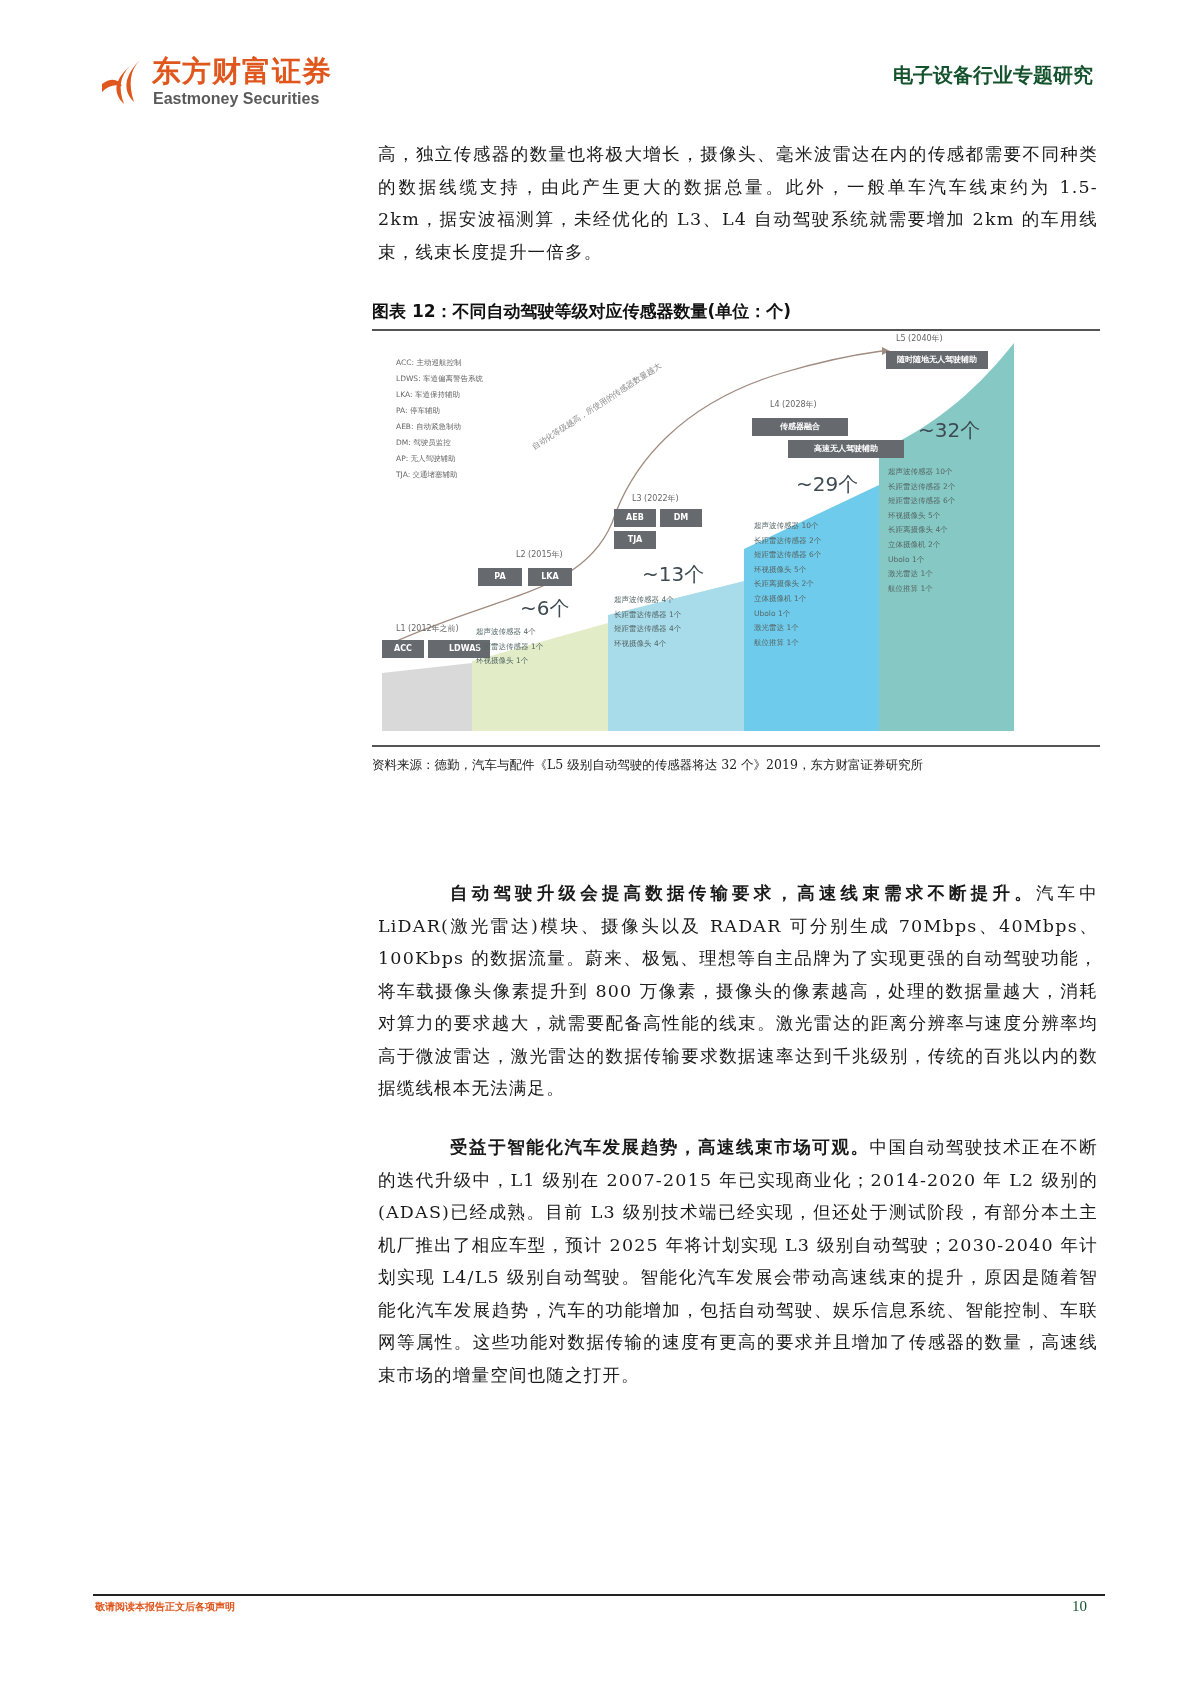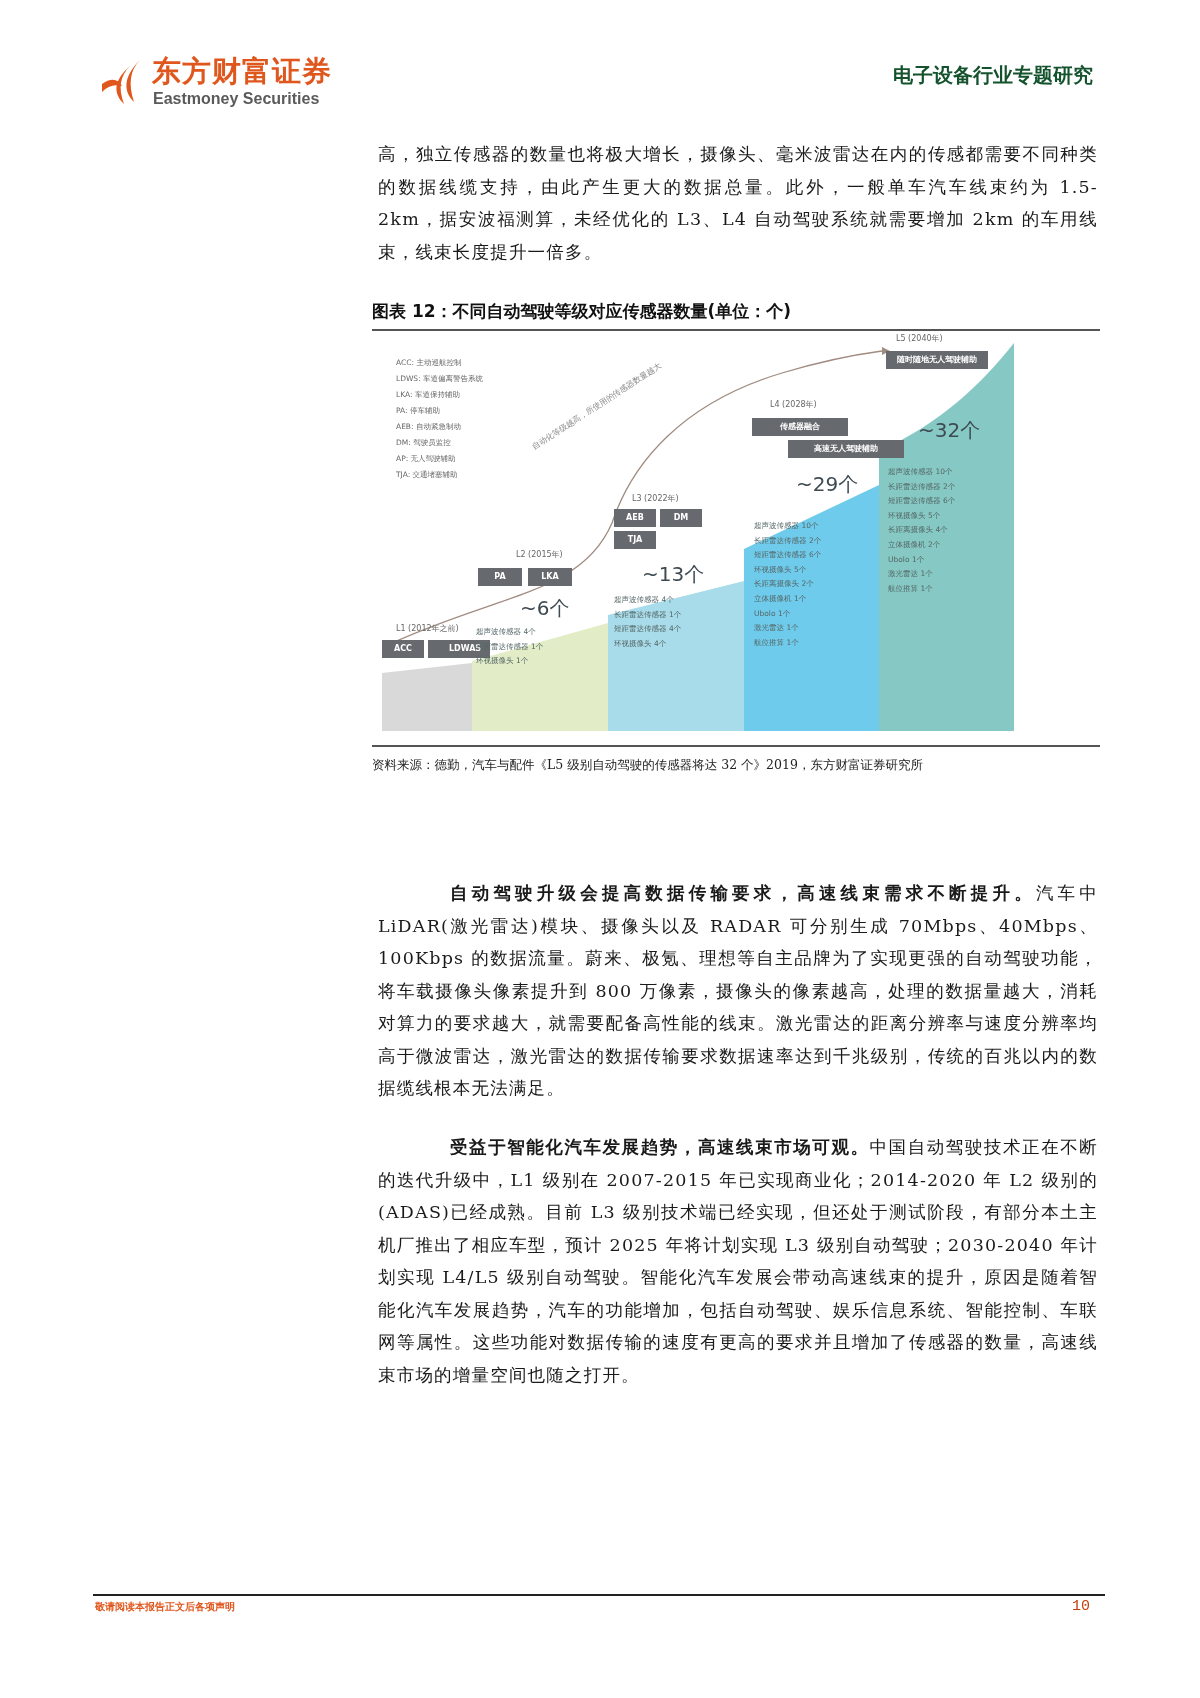--- a/index.html
+++ b/index.html
@@ -35,22 +35,22 @@
          font-size: 8px; font-weight: bold; text-align: center; line-height: 18px; height: 18px; }
   .count { position: absolute; font-family: "DejaVu Sans", sans-serif; font-size: 20px; color: #3e4a52; }
   .sensor-list { position: absolute; font-family: "DejaVu Sans", sans-serif; font-size: 7.5px;
                  color: #566; line-height: 14.6px; white-space: nowrap; }
   .curve-text { position: absolute; left: 148px; top: 100px; font-family: "DejaVu Sans", sans-serif;
                 font-size: 8px; color: #888; transform: rotate(-33deg); transform-origin: left top; white-space: nowrap; }
 
   .footer-rule { position: absolute; left: 93px; top: 1594px; width: 1012px; height: 2px; background: #222; }
   .footer-left { position: absolute; left: 95px; top: 1600px; font-family: "DejaVu Sans", sans-serif;
                  font-weight: bold; font-size: 10px; color: #e0571e; }
-  .footer-page { position: absolute; left: 1072px; top: 1598px; font-family: Liberation Mono, monospace;
-                 font-size: 15px; color: #c2410c; }
+  .footer-page { position: absolute; left: 1072px; top: 1598px; font-family: Liberation Serif, serif;
+                 font-size: 15px; color: #14532d; }
 </style>
 </head>
 <body>
 
 <div class="logo">
   <svg class="logo-mark" viewBox="0 0 48 50" width="48" height="50">
     <path d="M40 2 C30 12, 28 26, 34 44 C24 34, 22 20, 40 2 Z" fill="#e0571e"></path>
     <path d="M30 8 C20 18, 18 30, 24 46 C14 36, 12 24, 30 8 Z" fill="#e0571e"></path>
     <path d="M2 26 C10 20, 18 20, 22 28 C14 26, 8 28, 2 34 Z" fill="#e0571e"></path>
   </svg>

